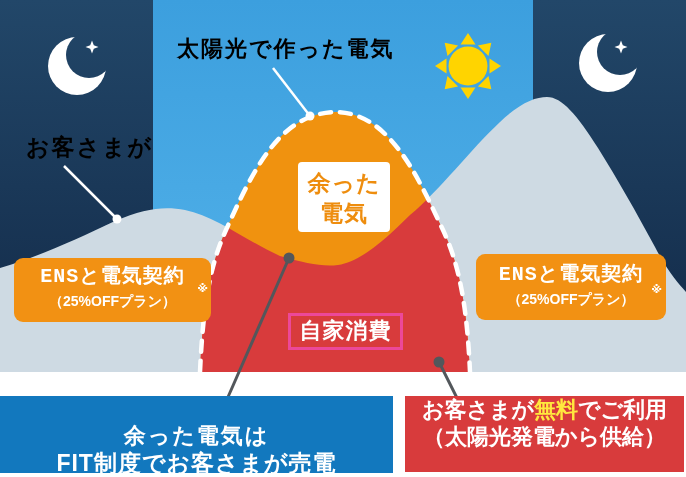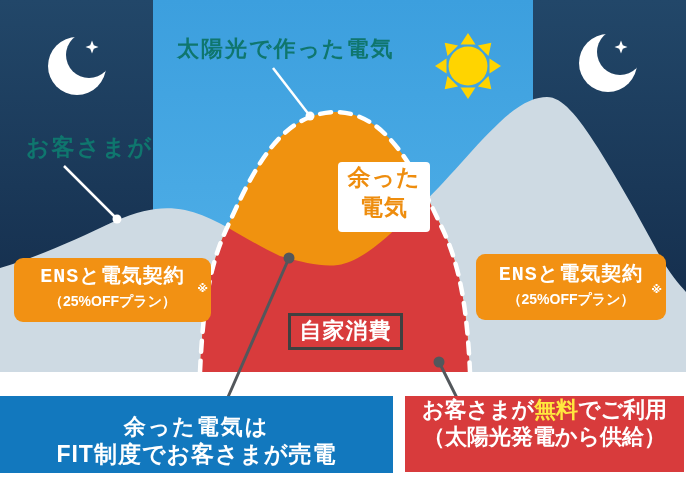--- a/index.html
+++ b/index.html
@@ -1,40 +1,40 @@
 <!DOCTYPE html>
 <html><head>
 <meta charset="utf-8">
 <style>
   html,body{margin:0;padding:0;background:#fff;}
   body{width:686px;height:477px;overflow:hidden;position:relative;
        font-family:"Liberation Sans","DejaVu Sans",sans-serif;}
   #stage{position:absolute;left:0;top:0;width:686px;height:477px;}
   svg{position:absolute;left:0;top:0;}
   .abs{position:absolute;}
-  .wlabel{color:#0f766e;font-weight:600;letter-spacing:2px;white-space:nowrap;}
+  .wlabel{color:#000000;font-weight:600;letter-spacing:2px;white-space:nowrap;}
   #solar-label{left:177px;top:34px;font-size:22px;}
   #usage-label{left:26px;top:132px;font-size:23px;}
   #surplus-label{left:298px;top:162px;width:92px;height:70px;background:#fff;border-radius:4px;
       text-align:center;color:#EE8D0E;font-weight:800;font-size:23px;line-height:30px;
-      box-sizing:border-box;letter-spacing:1px;margin-left:40px;}
-  #jika-label{left:288px;top:313px;width:115px;height:37px;border:3px solid #404040;
+      padding-top:6px;box-sizing:border-box;letter-spacing:1px;}
+  #jika-label{left:288px;top:313px;width:115px;height:37px;border:3px solid #ec4899;
       box-sizing:border-box;color:#fff;font-weight:800;font-size:22px;line-height:30px;
       text-align:center;letter-spacing:1px;background:transparent;}
   .ens-badge{background:#F29113;border-radius:9px;color:#fff;text-align:center;
       box-sizing:border-box;padding-top:7px;}
   #ens-left{left:14px;top:258px;width:197px;height:64px;}
   #ens-right{left:476px;top:254px;width:190px;height:66px;padding-top:9px;}
   .ens-l1{font-size:20px;font-weight:800;line-height:24px;letter-spacing:1px;font-family:Liberation Mono, monospace;}
   .ens-l2{font-size:14px;font-weight:700;line-height:24px;letter-spacing:0px;}
   .ens-note{position:absolute;font-size:11px;font-weight:700;color:#fff;}
   #ens-left .ens-note{right:3px;top:24px;}
   #ens-right .ens-note{right:4px;top:29px;}
   .callout{color:#fff;text-align:center;font-weight:800;box-sizing:border-box;}
-  #fit-box{left:0;top:396px;width:393px;height:77px;background:#1278BE;padding-top:17px;}
+  #fit-box{left:0;top:396px;width:393px;height:77px;background:#1278BE;padding-top:26px;}
   #fit-box .c-l1{font-size:22px;line-height:27px;letter-spacing:2px;}
   #fit-box .c-l2{font-size:23px;line-height:28px;letter-spacing:1px;}
   #free-box{left:405px;top:396px;width:279px;height:76px;background:#D83B3C;padding-top:0;}
   #free-box .c-l1{font-size:22px;line-height:27px;letter-spacing:0px;}
   #free-box .c-l2{font-size:22px;line-height:28px;letter-spacing:0px;}
   .hl{color:#FFE83E;}
   .nowrap{white-space:nowrap;}
 </style>
 </head>
 <body>

